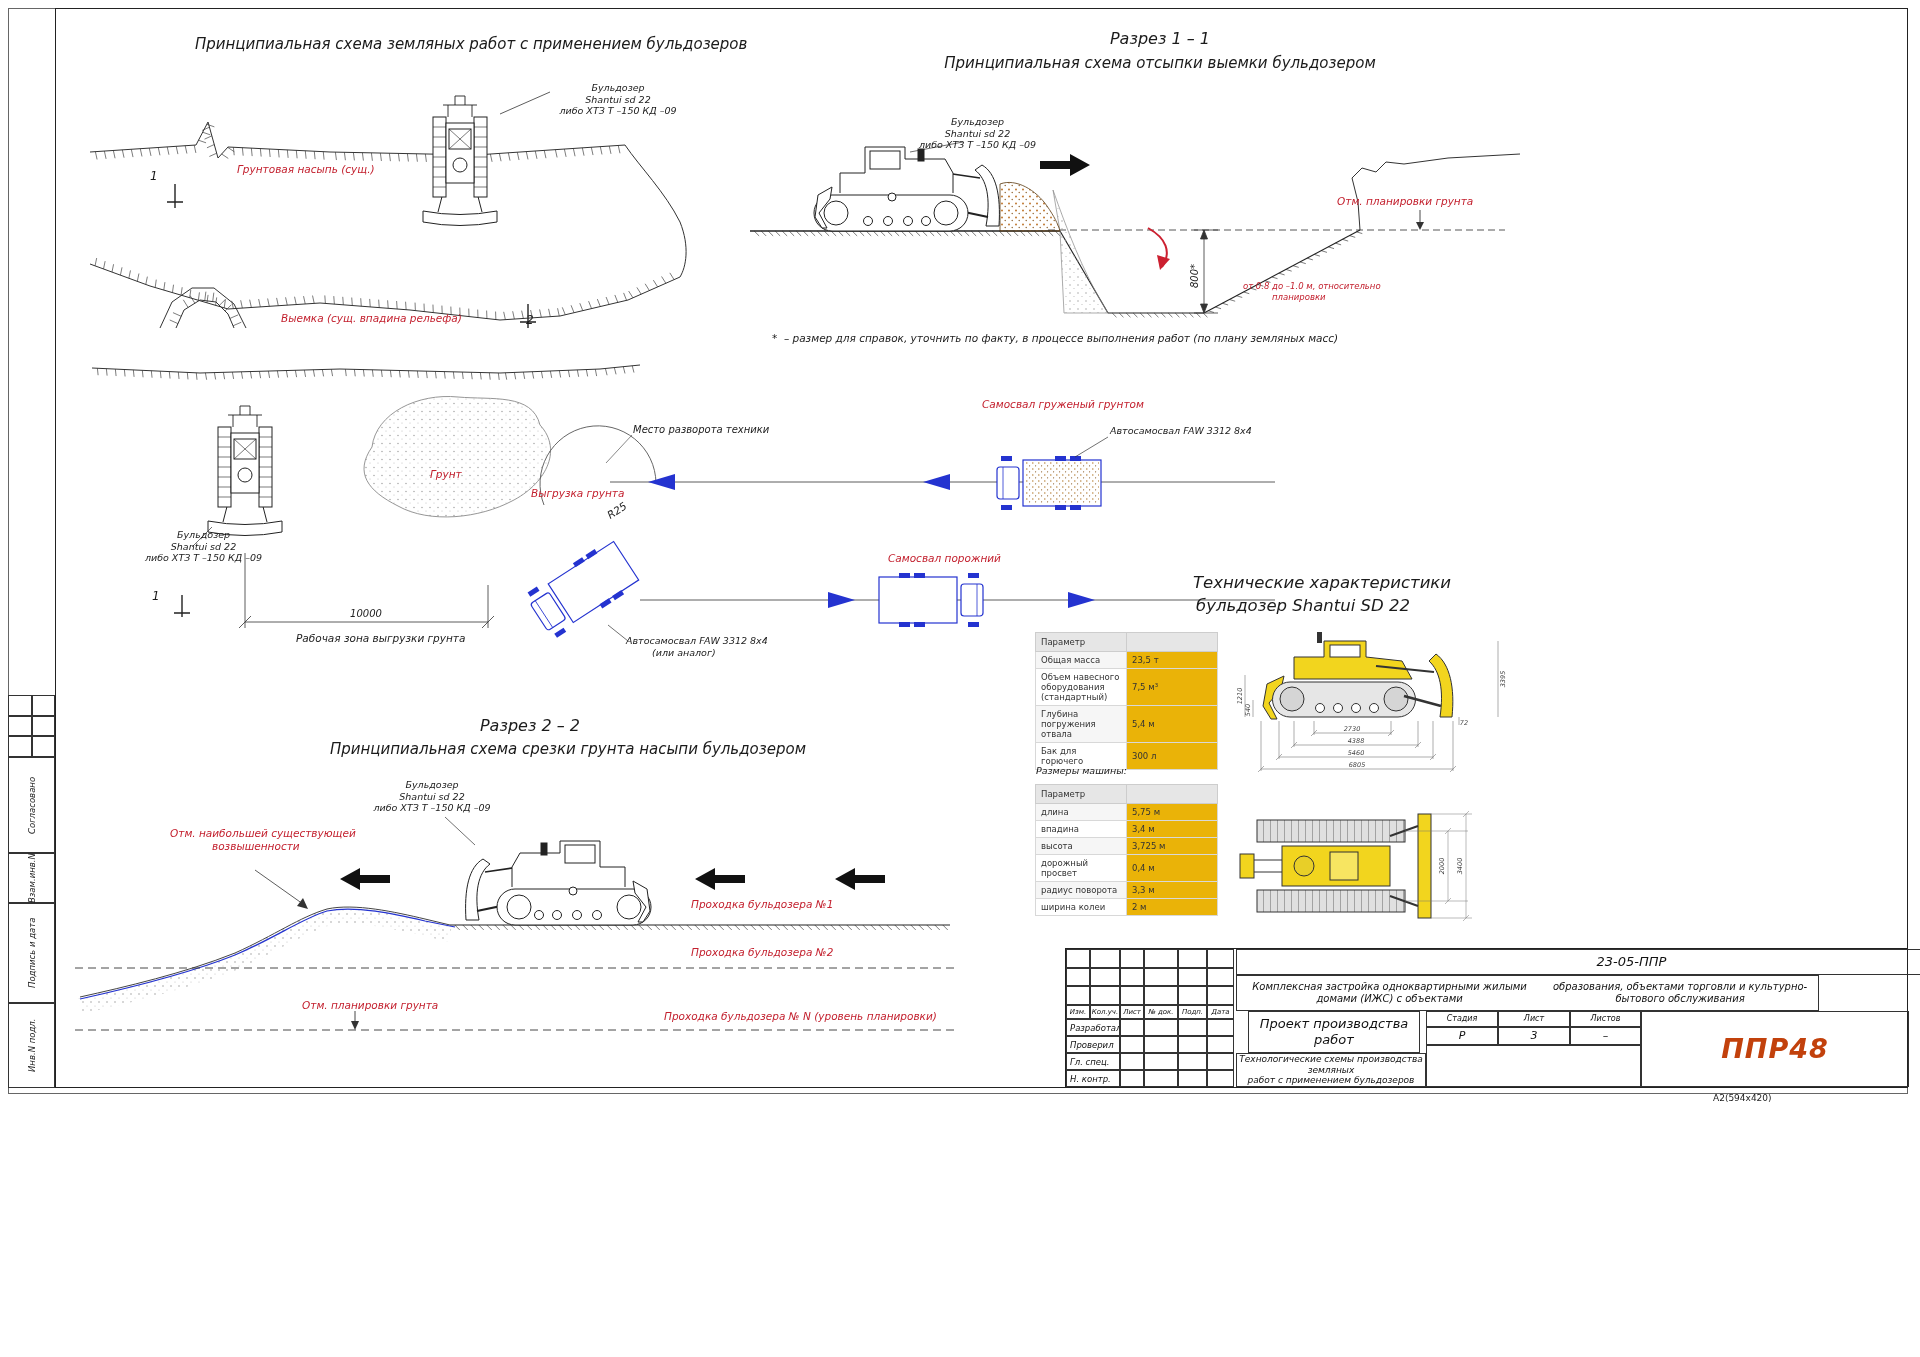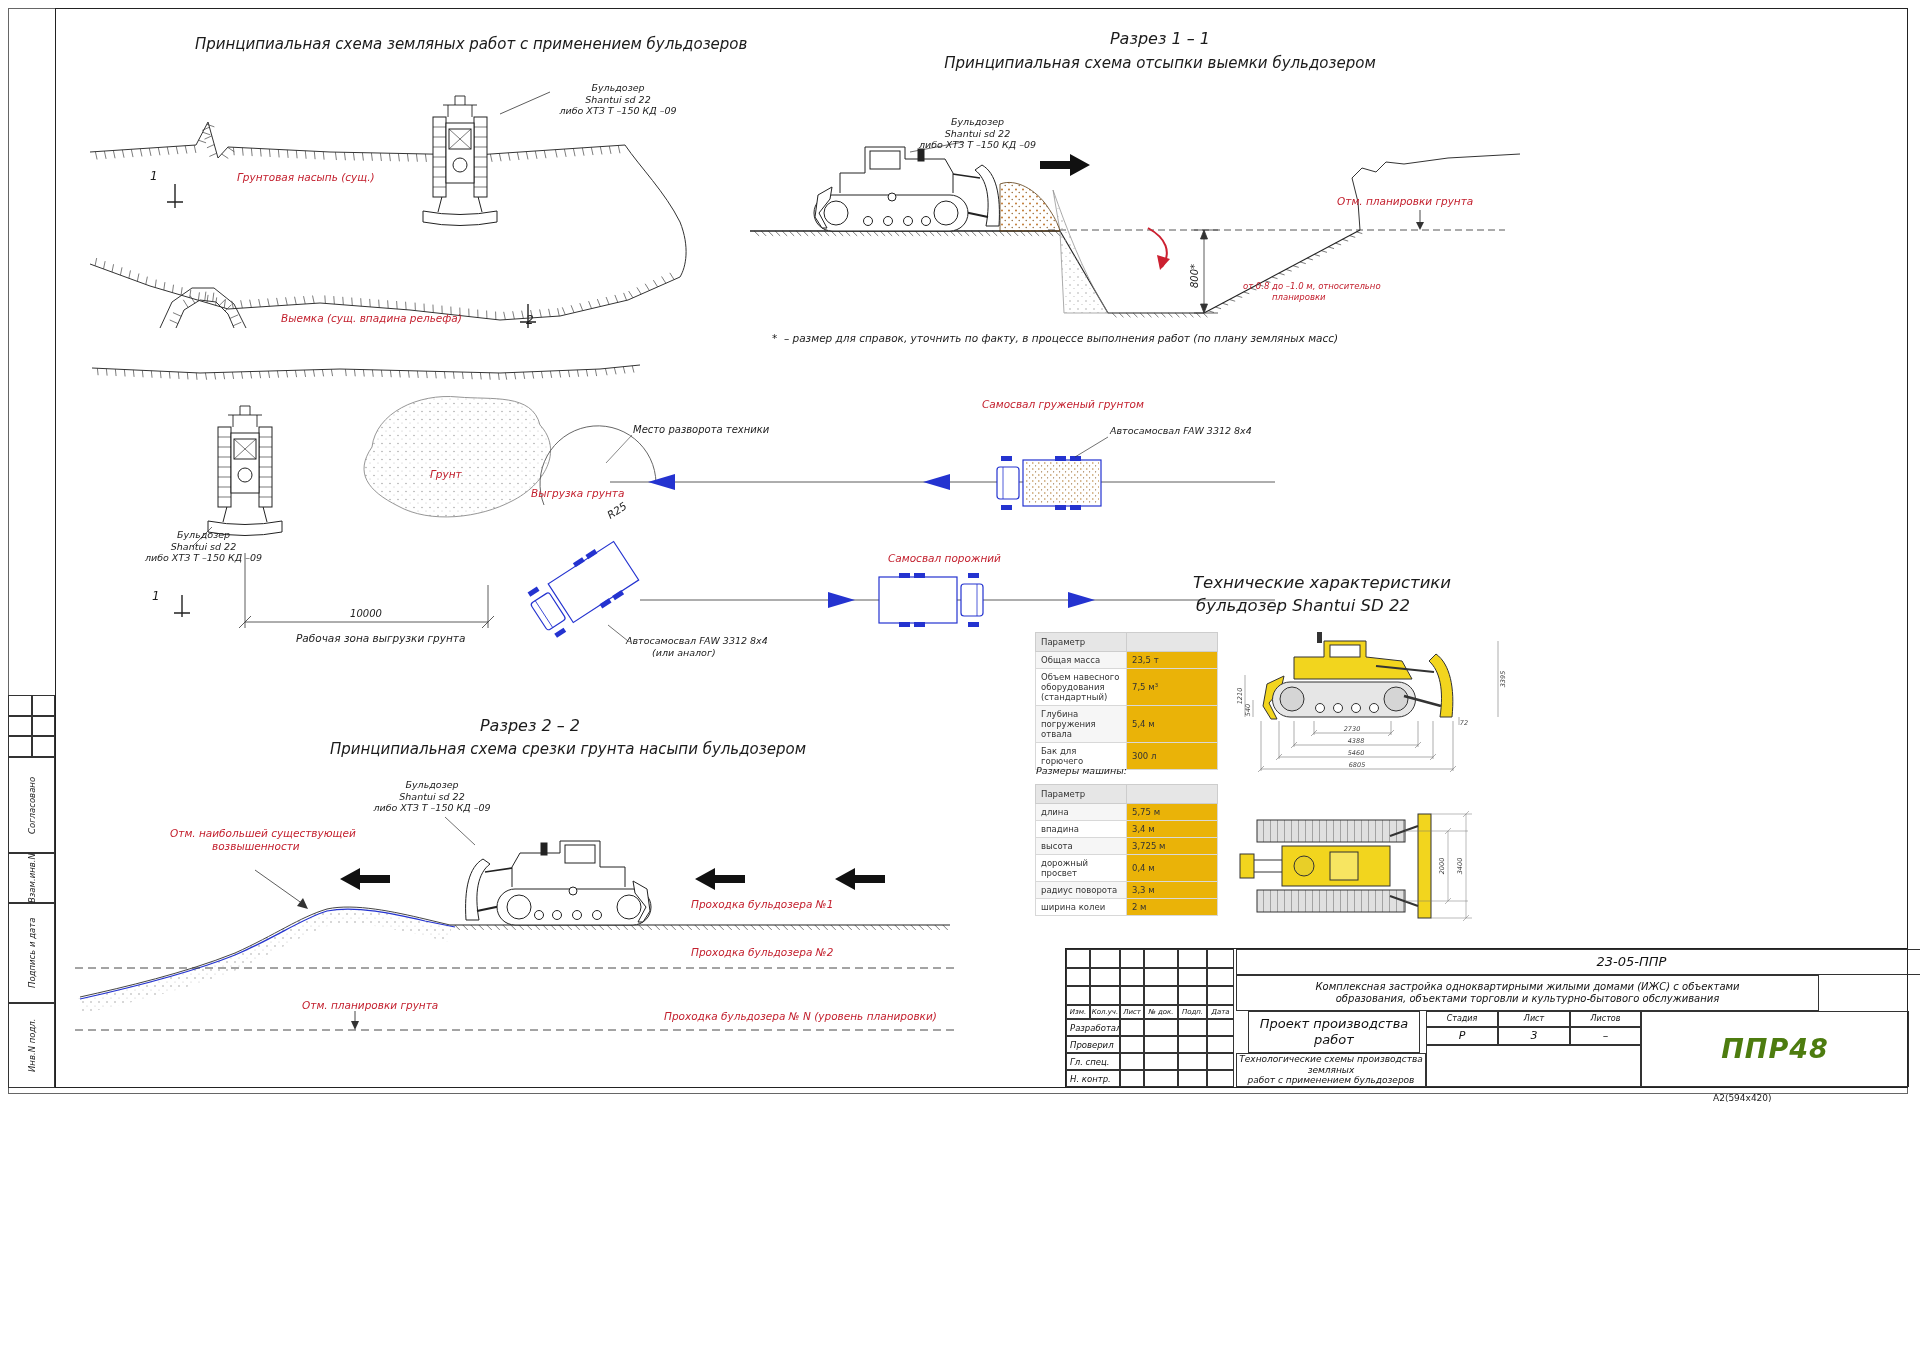--- a/index.html
+++ b/index.html
@@ -23,21 +23,21 @@
   table.spec th{background:#e6e6e6;border:1px solid #cdcdcd;font-weight:normal;padding:4px 5px;text-align:left}
   table.spec td{border:1px solid #d8d8d8;padding:3px 5px;vertical-align:middle}
   table.spec td.val{background:#eab308;width:58px}
   table.spec tr:nth-child(even) td.nm{background:#f6f6f6}
   
   .tb{position:absolute;left:1065px;top:948px;width:843px;height:140px;border:1.8px solid #222;background:#fff;font-style:italic;color:#111}
   .tb .cell{position:absolute;border:1px solid #333;display:flex;align-items:center;justify-content:center;text-align:center;line-height:1.2}
   .tb .grid{position:absolute;display:grid}
   .tb .grid > *{border:0.7px solid #333;display:flex;align-items:center;justify-content:center;font-size:7px;overflow:hidden}
   .tb .grid > .role{font-size:8.5px;justify-content:flex-start;padding-left:3px}
-  .logo{font-weight:bold;font-size:27px;letter-spacing:1px;color:#4d7c0f;font-style:italic}
+  .logo{font-weight:bold;font-size:27px;letter-spacing:1px;color:#c2410c;font-style:italic}
   svg text{font-family:"DejaVu Sans",sans-serif;font-style:italic}
 </style>
 </head>
 <body>
 
 <div class="outer-frame"></div>
 <div class="main-frame"></div>
 
 <div class="strip-grid" style="top:695px;height:62px;grid-template-rows:1fr 1fr 1fr">
   <i></i>
@@ -292,21 +292,21 @@
   <path d="M448,232 v24 M440,250 h16" stroke="#222" stroke-width="1.4" fill="none"></path>
   <line x1="420" y1="42" x2="470" y2="20" stroke="#333" stroke-width="0.8"></line>
   <use href="#dozerTopA" transform="translate(335,13)"></use>
 </svg>
 
 <div class="lbl mlabel" style="left:543px;top:82px;width:150px">
   <div>Бульдозер</div>
   <div>Shantui sd 22</div>
   <div>либо ХТЗ Т –150 КД –09</div>
 </div>
-<div class="lbl red f10" style="left:237px;top:172px">Грунтовая насыпь (сущ.)</div>
+<div class="lbl red f10" style="left:237px;top:164px">Грунтовая насыпь (сущ.)</div>
 <div class="lbl red f10" style="left:281px;top:313px">Выемка (сущ. впадина рельефа)</div>
 <div class="lbl f12" style="left:150px;top:170px">1</div>
 <div class="lbl f12" style="left:526px;top:314px">2</div>
 
 <div class="lbl ctr f16" style="left:1010px;top:30px;width:300px">Разрез 1 – 1</div>
 <div class="lbl ctr f15" style="left:930px;top:55px;width:460px">Принципиальная схема отсыпки выемки бульдозером</div>
 
 <svg class="abs" style="left:748px;top:82px" width="782" height="265" viewBox="0 0 782 265">
   <defs>
     <pattern id="soilB" width="7" height="7" patternUnits="userSpaceOnUse">
@@ -860,21 +860,21 @@
       <i></i>
       <i></i>
       <i></i>
       <i></i>
   </div>
 
   <div class="cell" style="left:170px;top:0;width:791px;height:26px;font-size:13px">
     <span>23-05-ППР</span>
   </div>
 
-  <div class="cell" style="left:170px;top:26px;width:583px;height:36px;font-size:10px;flex-direction:column">
+  <div class="cell" style="left:170px;top:26px;width:583px;height:36px;font-size:10px;flex-direction:row">
     <span>Комплексная застройка одноквартирными жилыми домами (ИЖС) с объектами</span>
     <span>образования, объектами торговли и культурно-бытового обслуживания</span>
   </div>
 
   <div class="cell" style="left:182px;top:62px;width:172px;height:42px;font-size:13px">
     <span>Проект производства работ</span>
   </div>
 
   <div class="cell" style="left:170px;top:104px;width:190px;height:34px;font-size:9px;flex-direction:column">
     <span>Технологические схемы производства земляных</span>

